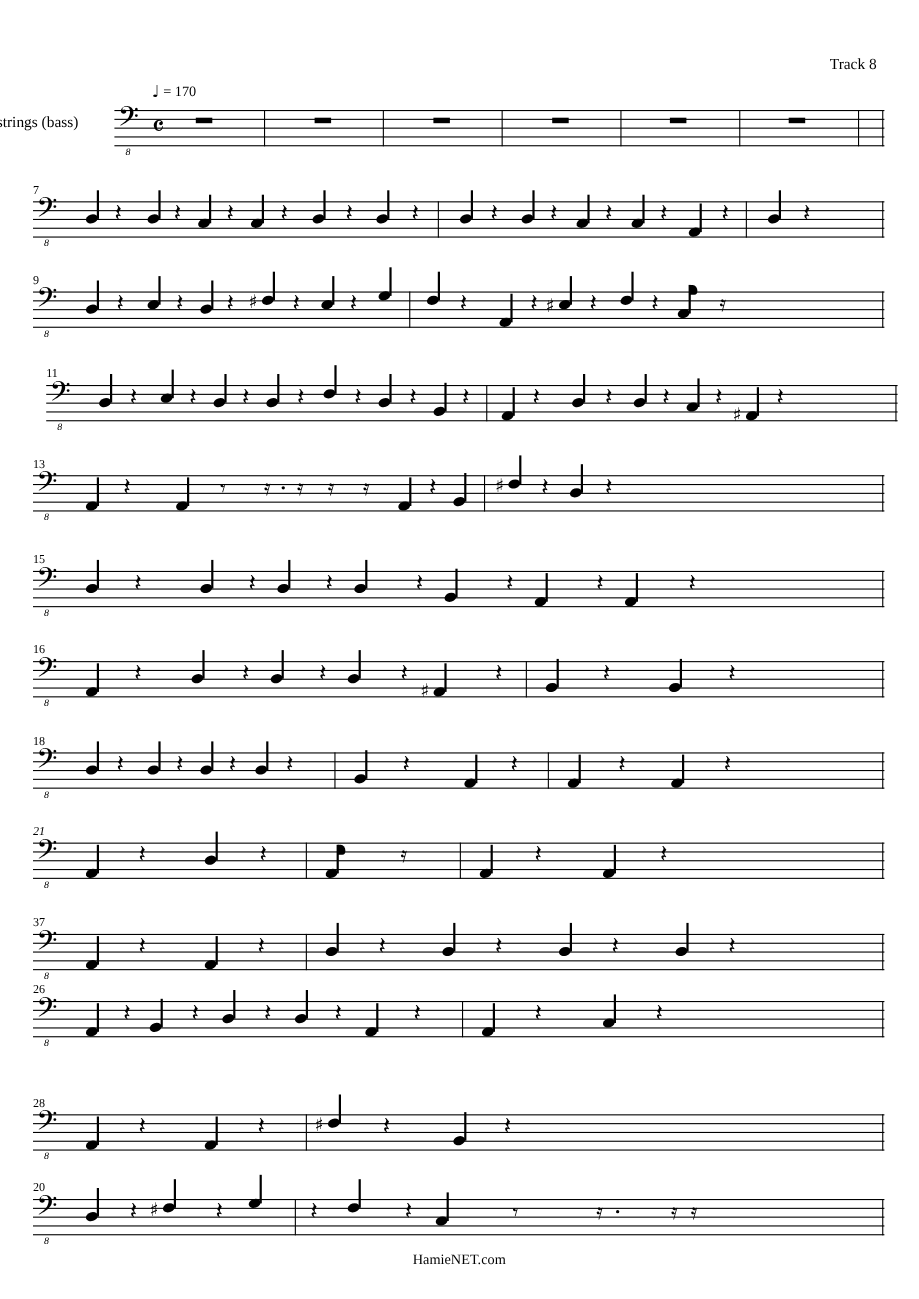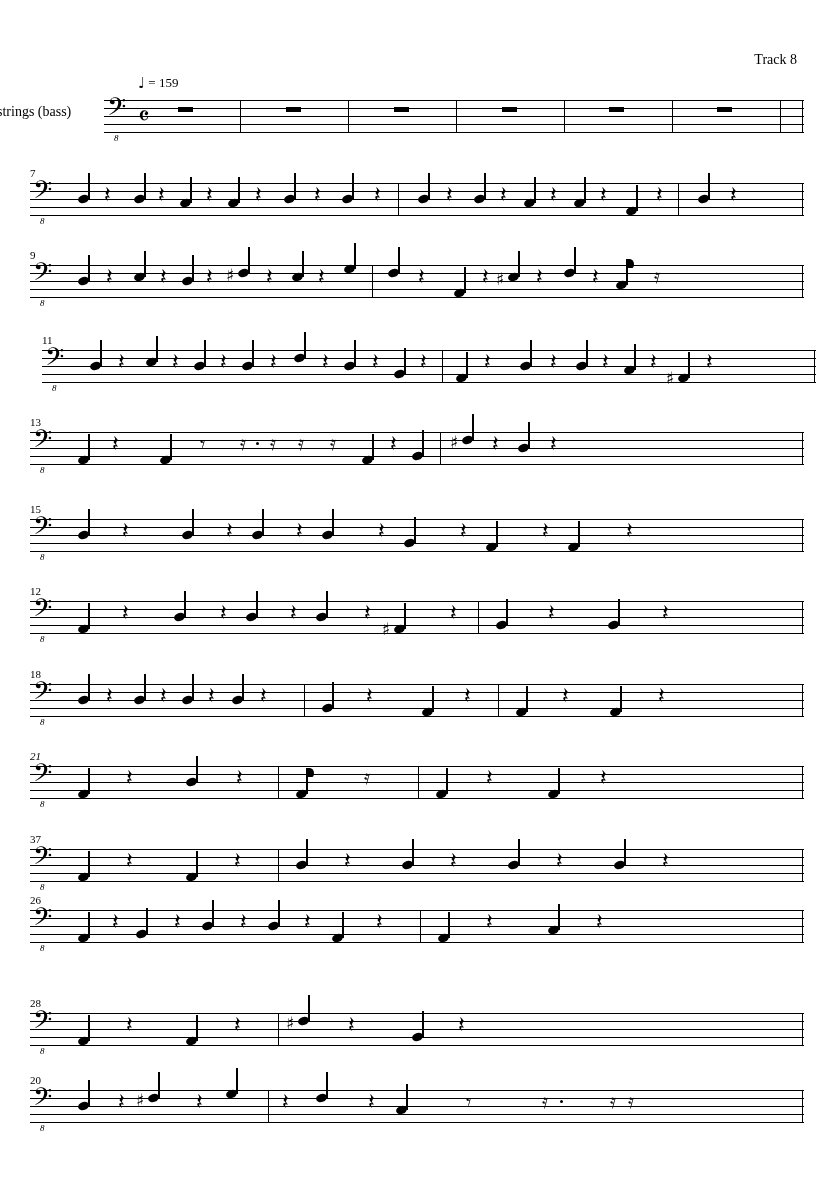--- a/index.html
+++ b/index.html
@@ -179,21 +179,21 @@
 </head>
 <body>
 
 <div class="sheet">
 
   <div class="track-label">Track 8</div>
 
   <div class="system" style="top:100px;">
     <div class="tempo" style="top:-26px; left:138px;">
       <span class="notehead">♩</span>
-      <span>= 159</span>
+      <span>= 170</span>
     </div>
     <div class="instrument" style="top:4px; left:-3px;">strings (bass)</div>
 
     <div class="staff" style="left:104px; width:700px;">
       <div class="line"></div>
       <div class="line"></div>
       <div class="line"></div>
       <div class="line"></div>
       <div class="line"></div>
 
@@ -550,21 +550,21 @@
       <div class="note" style="left:538px; top:24px;">
           <div class="head"></div>
           <div class="stem" style="left:10px; top:-22px; height:26px;"></div>
         </div>
       <div class="rest-q" style="left:596px; top:1px;">𝄽</div>
       <div class="barline" style="left:772px;"></div>
     </div>
   </div>
 
   <div class="system" style="top:601px;">
-    <div class="measnum" style="left:30px; top:-16px;">12</div>
+    <div class="measnum" style="left:30px; top:-16px;">16</div>
     <div class="staff" style="left:30px; width:774px;">
       <div class="line"></div>
         <div class="line"></div>
         <div class="line"></div>
         <div class="line"></div>
         <div class="line"></div>
       <div class="clef" style="left:3px; top:-5px;">𝄢</div>
       <div class="clef-8" style="left:10px; top:33px;">8</div>
 
       <div class="note" style="left:48px; top:24px;">
@@ -899,13 +899,14 @@
         </div>
       <div class="rest-8" style="left:436px; top:2px;">𝄾</div>
       <div class="rest-16" style="left:512px; top:1px;">𝄿</div>
       <div class="dot" style="left:530px; top:10px;"></div>
       <div class="rest-16" style="left:580px; top:1px;">𝄿</div>
       <div class="rest-16" style="left:598px; top:1px;">𝄿</div>
       <div class="barline" style="left:772px;"></div>
     </div>
   </div>
 
+  <div class="footer">HamieNET.com</div>
 </div>
 
 </body></html>

